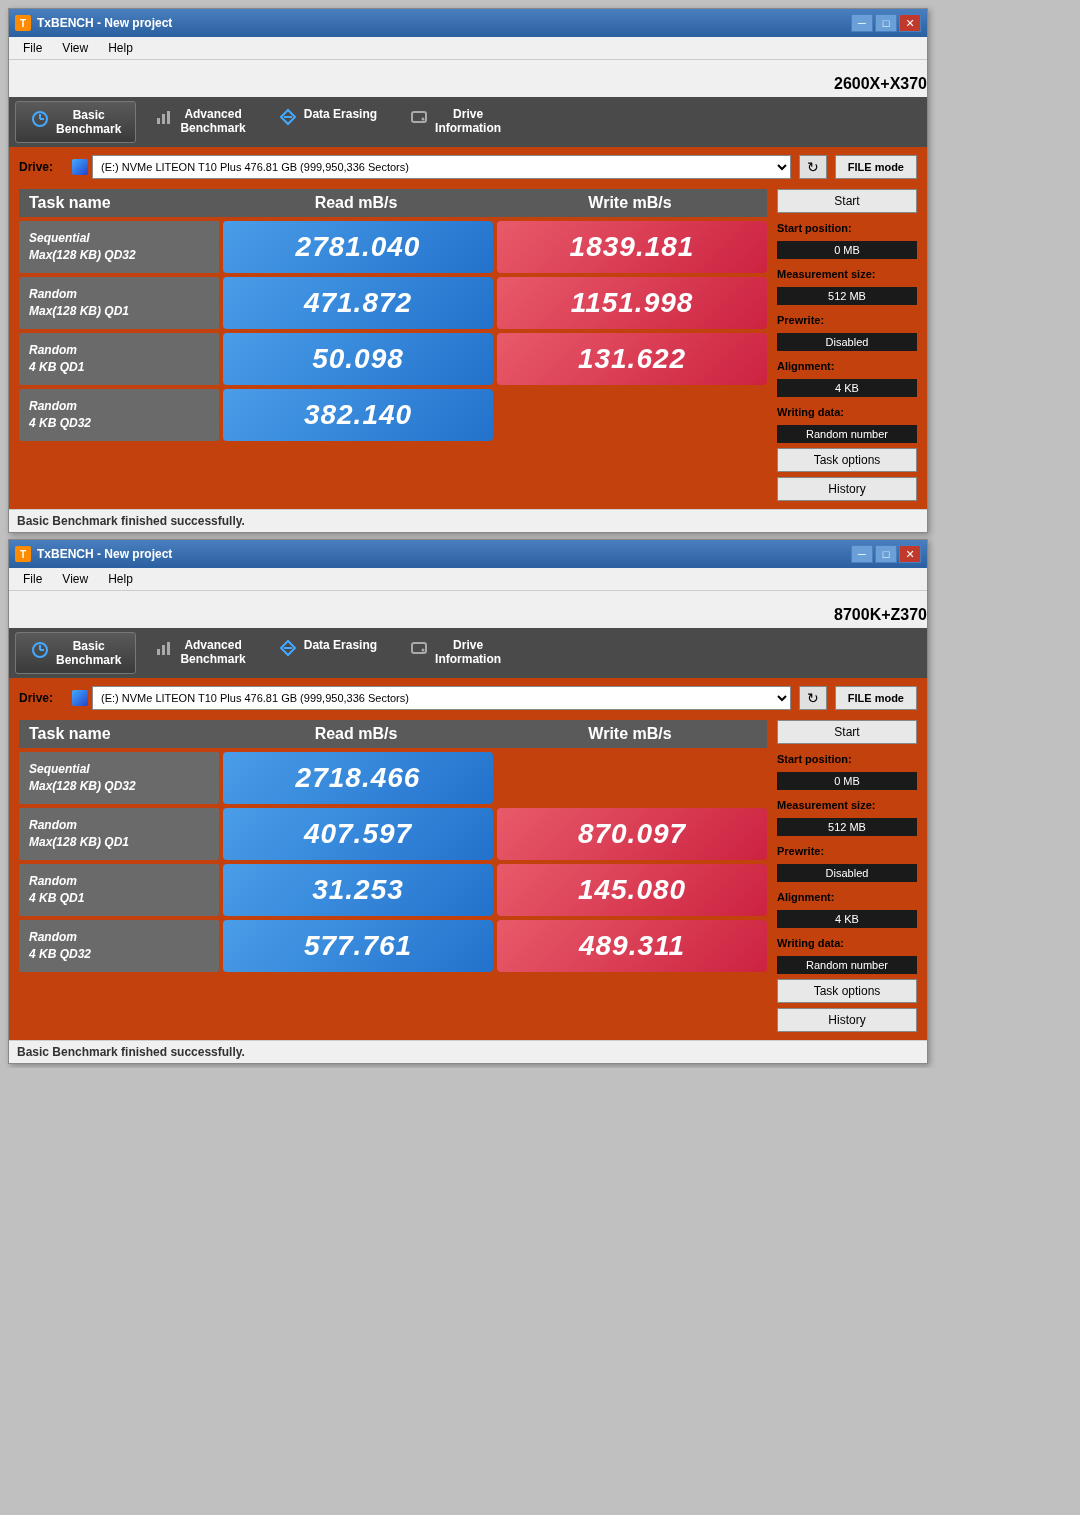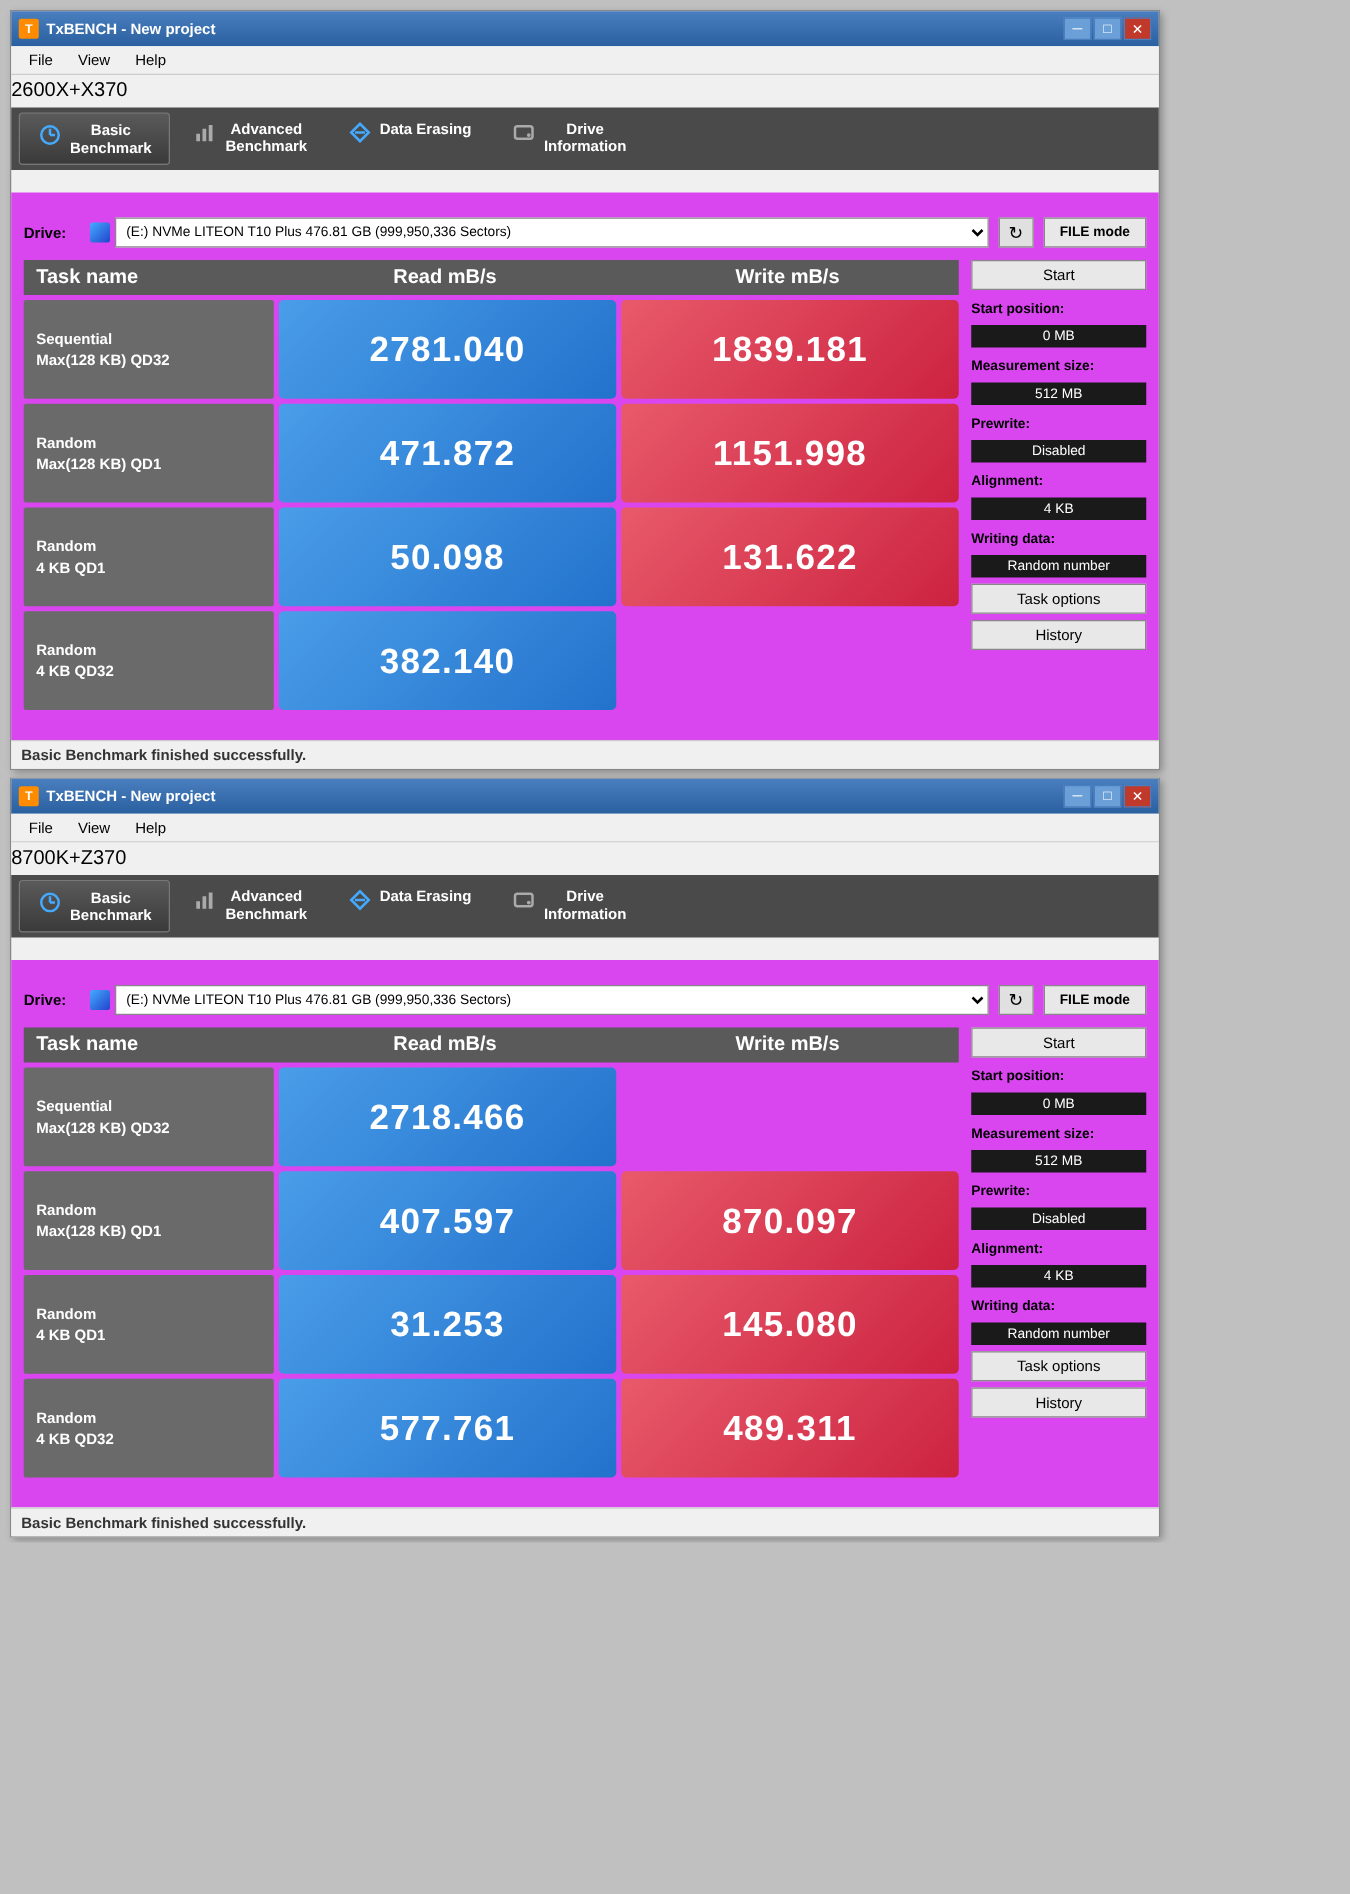--- a/index.html
+++ b/index.html
@@ -76,26 +76,27 @@
       border-bottom: 1px solid #ccc;
     }
 
     .menu-item {
       padding: 2px 8px;
       cursor: pointer;
       font-size: 12px;
     }
 
     .window-title-center {
-      text-align: left;
+      text-align: right;
       font-size: 16px;
-      font-weight: normal;
+      font-weight: bold;
       padding: 4px 0;
       background: #f0f0f0;
       color: #000;
+      margin-top: 11px;
     }
 
     .toolbar {
       background: #4a4a4a;
       display: flex;
       align-items: stretch;
       padding: 4px 6px;
       gap: 4px;
     }
 
@@ -120,23 +121,22 @@
 
     .toolbar-icon {
       width: 20px;
       height: 20px;
       display: flex;
       align-items: center;
       justify-content: center;
     }
 
     .content-area {
-      background: #d946ef;
-      padding: 20px 10px;
-      margin-top: 18px;
+      background: #c2410c;
+      padding: 8px 10px;
     }
 
     .drive-row {
       display: flex;
       align-items: center;
       gap: 8px;
       margin-bottom: 10px;
     }
 
     .drive-label {
@@ -197,21 +197,22 @@
       font-size: 16px;
     }
 
     .table-header div:first-child { text-align: left; padding-left: 10px; }
 
     .bench-row {
       display: grid;
       grid-template-columns: 200px 1fr 1fr;
       gap: 4px;
       margin-bottom: 4px;
-      height: 79px;
+      height: 52px;
+      font-style: italic;
     }
 
     .task-cell {
       background: #6a6a6a;
       color: white;
       display: flex;
       align-items: center;
       padding: 8px 10px;
       font-size: 12px;
       font-weight: bold;

